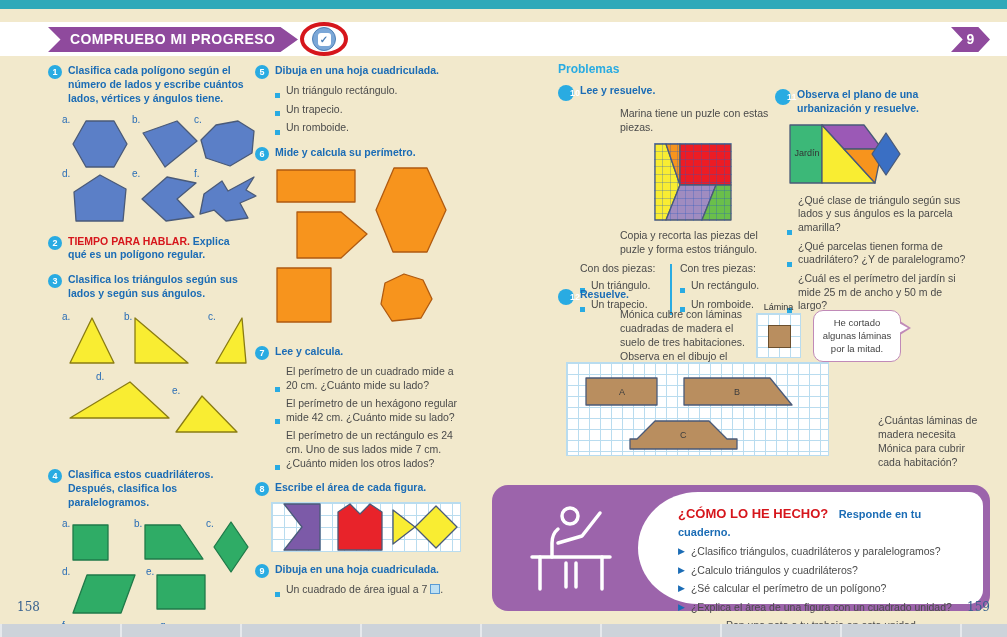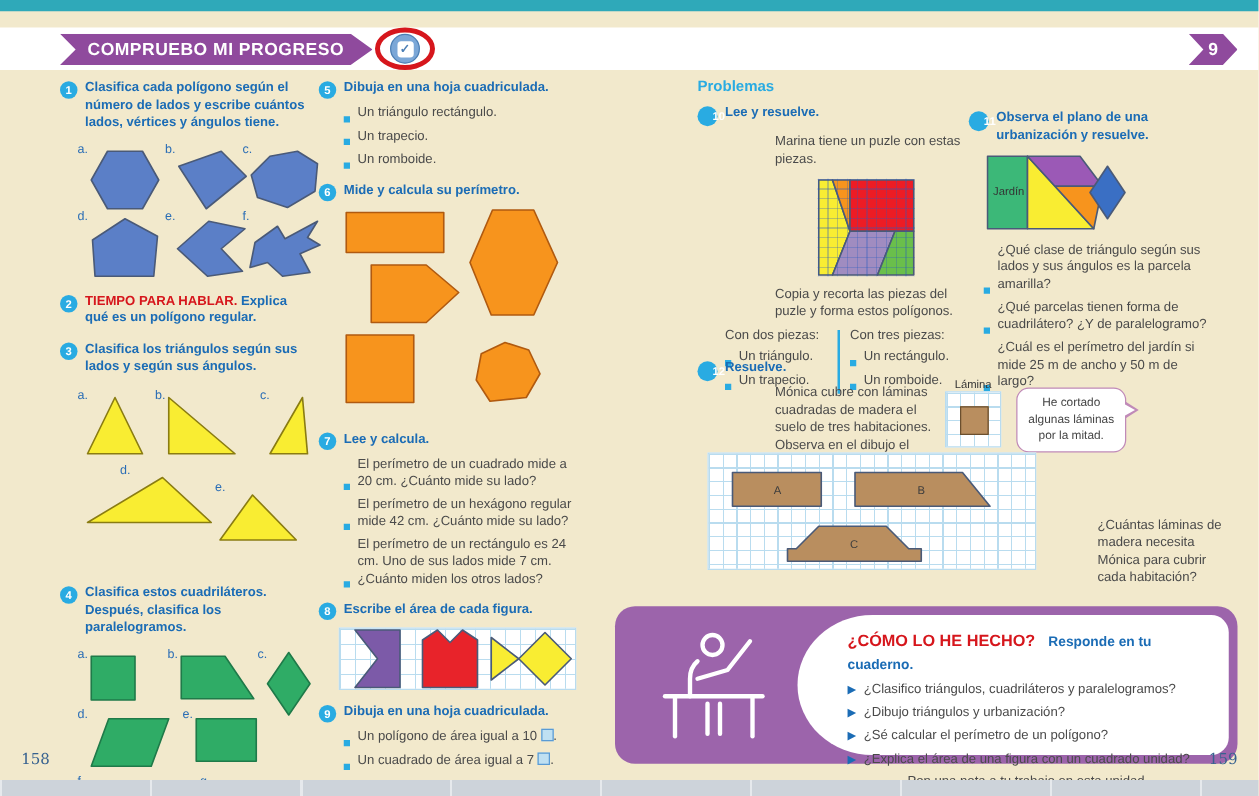--- a/index.html
+++ b/index.html
@@ -352,24 +352,20 @@
     </div>
 
     <div class="ex">
       <div class="ex-head" style="margin-top:10px;">
         <div class="num">9</div>
         <div class="ex-title" style="width:190px;">Dibuja en una hoja cuadriculada.</div>
       </div>
       <div class="bullets">
         <div class="bullet">
             <span class="sq"></span>
-            <span><span>Un polígono de área igual a 10</span><span class="unit-sq"></span><span>.</span></span>
-          </div>
-        <div class="bullet">
-            <span class="sq"></span>
             <span><span>Un cuadrado de área igual a 7</span><span class="unit-sq"></span><span>.</span></span>
           </div>
       </div>
     </div>
   </div>
 
   <div class="col" style="left:558px; top:62px; width:212px;">
     <div class="problems-heading">Problemas</div>
 
     <div class="ex">
@@ -383,21 +379,21 @@
         <svg width="78" height="78">
           <polygon points="1,1 12,1 26,42 12,77 1,77" fill="#f9ed32"></polygon>
           <polygon points="12,1 26,1 26,42" fill="#f7941d"></polygon>
           <polygon points="26,1 77,1 77,42 26,42" fill="#ed1c24"></polygon>
           <polygon points="26,42 62,42 48,77 12,77" fill="#a08cc0"></polygon>
           <polygon points="62,42 77,42 77,77 48,77" fill="#6abf4b"></polygon>
         </svg>
         <div class="puzzle-grid-overlay"></div>
       </div>
 
-      <div class="plain" style="margin-left:22px; width:190px;">Copia y recorta las piezas del puzle y forma estos polígonos.</div>
+      <div class="plain" style="margin-left:22px; width:190px;">Copia y recorta las piezas del puzle y forma estos triángulo.</div>
 
       <div class="two-cols" style="margin-left:22px;">
         <div class="pieces-col">
           <div class="pieces-title">Con dos piezas:</div>
           <div class="bullet">
               <span class="sq"></span>
               <span>Un triángulo.</span>
             </div>
           <div class="bullet">
               <span class="sq"></span>
@@ -504,21 +500,21 @@
     </svg>
     <div class="selfcheck-panel">
       <span class="sc-title">¿CÓMO LO HE HECHO?</span>
       <span class="sc-subtitle">Responde en tu cuaderno.</span>
       <div class="sc-item">
           <span class="sc-arrow">▶</span>
           <span>¿Clasifico triángulos, cuadriláteros y paralelogramos?</span>
         </div>
       <div class="sc-item">
           <span class="sc-arrow">▶</span>
-          <span>¿Dibujo triángulos y urbanización?</span>
+          <span>¿Calculo triángulos y cuadriláteros?</span>
         </div>
       <div class="sc-item">
           <span class="sc-arrow">▶</span>
           <span>¿Sé calcular el perímetro de un polígono?</span>
         </div>
       <div class="sc-item">
           <span class="sc-arrow">▶</span>
           <span>¿Explica el área de una figura con un cuadrado unidad?</span>
         </div>
       <div class="sc-footer">Pon una nota a tu trabajo en esta unidad.</div>

